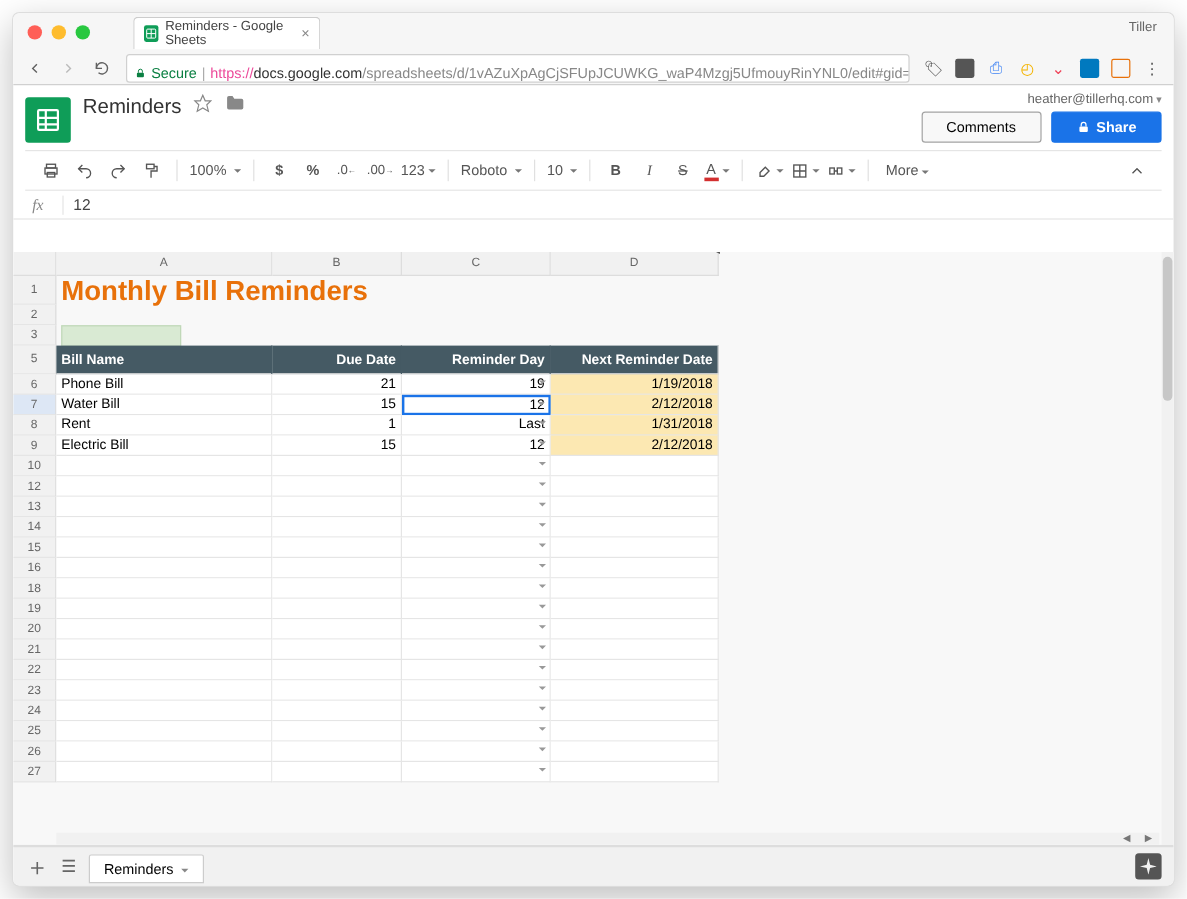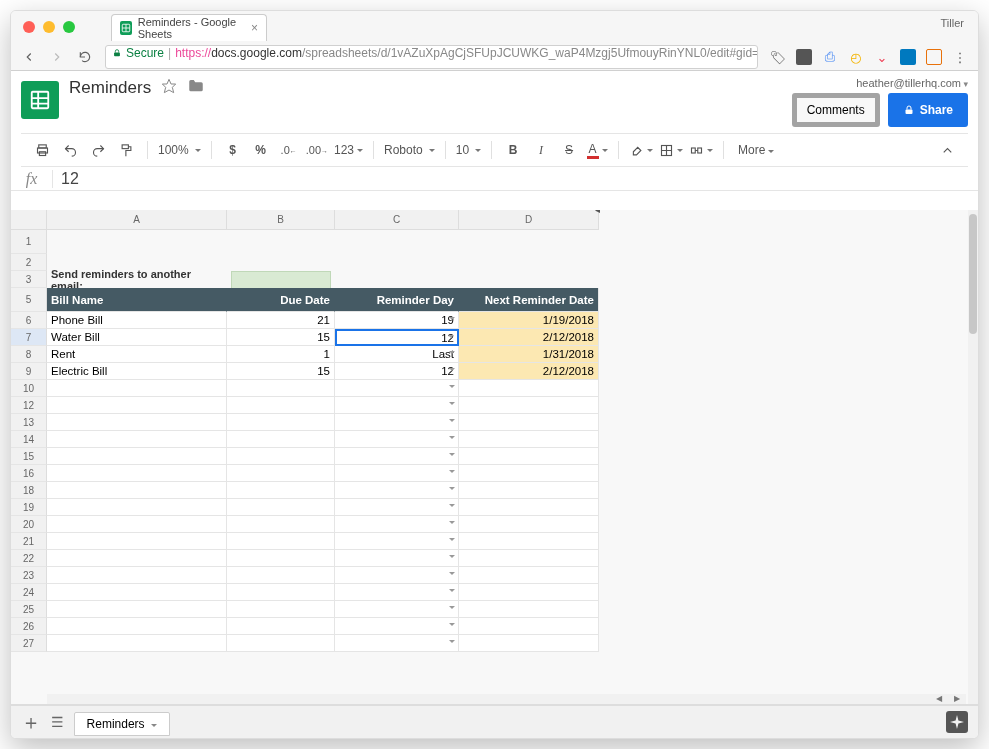--- a/index.html
+++ b/index.html
@@ -11,21 +11,21 @@
   .dot { width:12px; height:12px; border-radius:50%; }
   .dot.red{background:#ff5f57;} .dot.yellow{background:#febc2e;} .dot.green{background:#28c840;}
   .tab { position:absolute; top:3px; left:100px; width:156px; height:27px; background:#fff; border:1px solid #ccc; border-bottom:none; border-radius:4px 4px 0 0; display:flex; align-items:center; padding:0 8px; font-size:11px; color:#444; }
   .tab .favicon { width:14px; height:14px; background:#0f9d58; border-radius:2px; margin-right:6px; display:flex; align-items:center; justify-content:center;}
   .tab .favicon svg { width:10px; height:10px; fill:#fff;}
   .tab .close { margin-left:auto; color:#888; font-size:12px; }
   .chrome-profile { position:absolute; top:6px; right:14px; font-size:11px; color:#666; }
   .nav { position:absolute; top:34px; left:10px; right:10px; display:flex; align-items:center; gap:12px; }
   .nav .ico { width:16px; height:16px; display:flex; align-items:center; justify-content:center; }
   .nav .ico svg { width:14px; height:14px; stroke:#616161; fill:none; stroke-width:2;}
-  .urlbar { flex:1; height:24px; background:#fff; border:1px solid #d0d0d0; border-radius:3px; display:flex; align-items:flex-start; padding:0 6px; font-size:12px; gap:4px; overflow:hidden;}
+  .urlbar { flex:1; height:24px; background:#fff; border:1px solid #d0d0d0; border-radius:3px; display:flex; align-items:flex-end; padding:0 6px; font-size:12px; gap:4px; overflow:hidden;}
   .urlbar .secure { color:#0b8043; display:flex; align-items:center; gap:4px;}
   .urlbar .url { color:#333; white-space:nowrap; }
   .ext-icons { display:flex; gap:10px; align-items:center; }
   .ext-icons span { width:16px; height:16px; display:inline-flex; align-items:center; justify-content:center; font-size:13px; color:#555;}
   .ext-sq { width:14px; height:14px; background:#555; border-radius:2px;}
   .ext-pocket { color:#ef4056 !important; }
   .ext-trello { background:#0079bf; width:14px;height:14px;border-radius:2px;}
   .ext-orange { width:14px;height:14px;border:1px solid #e8710a;border-radius:2px;}
   .vdots { font-size:16px; color:#666; }
 
@@ -37,34 +37,34 @@
   .title-line { display:flex; align-items:center; gap:10px; }
   .doc-title { font-size:17px; color:#333; }
   .star-outline svg { width:16px; height:16px; fill:none; stroke:#888; stroke-width:1.5;}
   .folder-ico svg { width:18px; height:18px; fill:#888;}
   .menubar { display:flex; gap:14px; font-size:12px; color:#333; margin-top:4px; align-items:center;}
   .saved { color:#888; margin-left:12px;}
   .header-right { margin-left:auto; text-align:right; }
   .user-email { font-size:11px; color:#666; }
   .user-email::after { content:" ▾"; font-size:9px; color:#888;}
   .btn-row { margin-top:4px; display:flex; gap:8px; justify-content:flex-end;}
-  .btn { font-size:12px; padding:5px 10px; border-radius:3px; border:5px solid #a3a3a3; background:#f8f8f8; display:inline-flex; align-items:center; gap:5px;}
+  .btn { font-size:12px; padding:5px 20px; border-radius:3px; border:1px solid #a3a3a3; background:#f8f8f8; display:inline-flex; align-items:center; gap:5px;}
   .btn.share { background:#1a73e8; color:#fff; border-color:#1a73e8; font-weight:bold;}
   .btn.share svg { width:12px;height:12px;fill:#fff;}
 
   .toolbar { height:34px; border-top:1px solid #e5e5e5; border-bottom:1px solid #e5e5e5; margin-top:6px; display:flex; align-items:center; padding:0 10px; gap:6px; font-size:12px; color:#555;}
   .toolbar .tb { display:flex; align-items:center; justify-content:center; min-width:22px; height:24px; }
   .toolbar .tb svg { width:15px; height:15px; fill:#555; stroke:#555;}
   .tb-sep { width:1px; height:18px; background:#e0e0e0; margin:0 4px;}
   .toolbar .zoom, .toolbar .font, .toolbar .fontsize { display:flex; align-items:center; gap:3px;}
   .dd::after { content:""; display:inline-block; border:3px solid transparent; border-top-color:#777; margin-left:3px; position:relative; top:2px;}
   .more { font-size:12px; color:#555; margin-left:4px;}
   .chev-up { margin-left:auto;}
 
-  .formulabar { height:24px; border-bottom:1px solid #e5e5e5; display:flex; align-items:center; font-size:16px; color:#444;}
+  .formulabar { height:24px; border-bottom:1px solid #e5e5e5; display:flex; align-items:center; font-size:13px; color:#444;}
   .fx { width:42px; text-align:center; font-style:italic; color:#888; border-right:1px solid #e5e5e5; font-family:serif;}
   .fval { padding-left:8px;}
 
   .sheet-area { position:absolute; top:199px; bottom:33px; left:0; right:0; overflow:hidden; border-bottom:1px solid #ddd;background:#f8f8f8;}
   .grid-wrap { position:absolute; inset:0; right:10px; background:#f8f8f8;}
   .col-headers { display:flex; height:20px; }
   .corner { width:36px; background:#f1f1f1; border-right:1px solid #ddd; border-bottom:1px solid #ddd;}
   .colh { text-align:center; font-size:10px; color:#666; background:#f1f1f1; border-right:1px solid #ddd; border-bottom:1px solid #ddd; line-height:20px;}
   .colA{width:180px;} .colB{width:108px;} .colC{width:124px;} .colD{width:140px;}
   .rows { }
@@ -295,31 +295,31 @@
       <div class="col-headers">
         <div class="corner"></div>
         <div class="colh colA">A</div>
         <div class="colh colB">B</div>
         <div class="colh colC">C</div>
         <div class="colh colD last-handle">D</div>
       </div>
       <div class="rows" id="rows">
           <div class="row h24">
             <div class="rh">1</div>
+            <div class="cell colA title-cell" style="width: 552px;">Monthly Bill Reminders</div>
           </div>
           <div class="row">
             <div class="rh">2</div>
             <div class="cell nob colA"></div>
             <div class="cell nob colB"></div>
             <div class="cell nob colC"></div>
             <div class="cell nob colD"></div>
           </div>
           <div class="row row3">
             <div class="rh">3</div>
-            <div class="cell colA">Send reminders to another email:</div>
             <div class="cell colB">
               <div class="email-input"></div>
             </div>
             <div class="cell colC nob"></div>
             <div class="cell colD nob"></div>
           </div>
           <div class="row h24 header-row">
             <div class="rh">5</div>
             <div class="cell colA">Bill Name</div>
             <div class="cell colB">Due Date</div>

